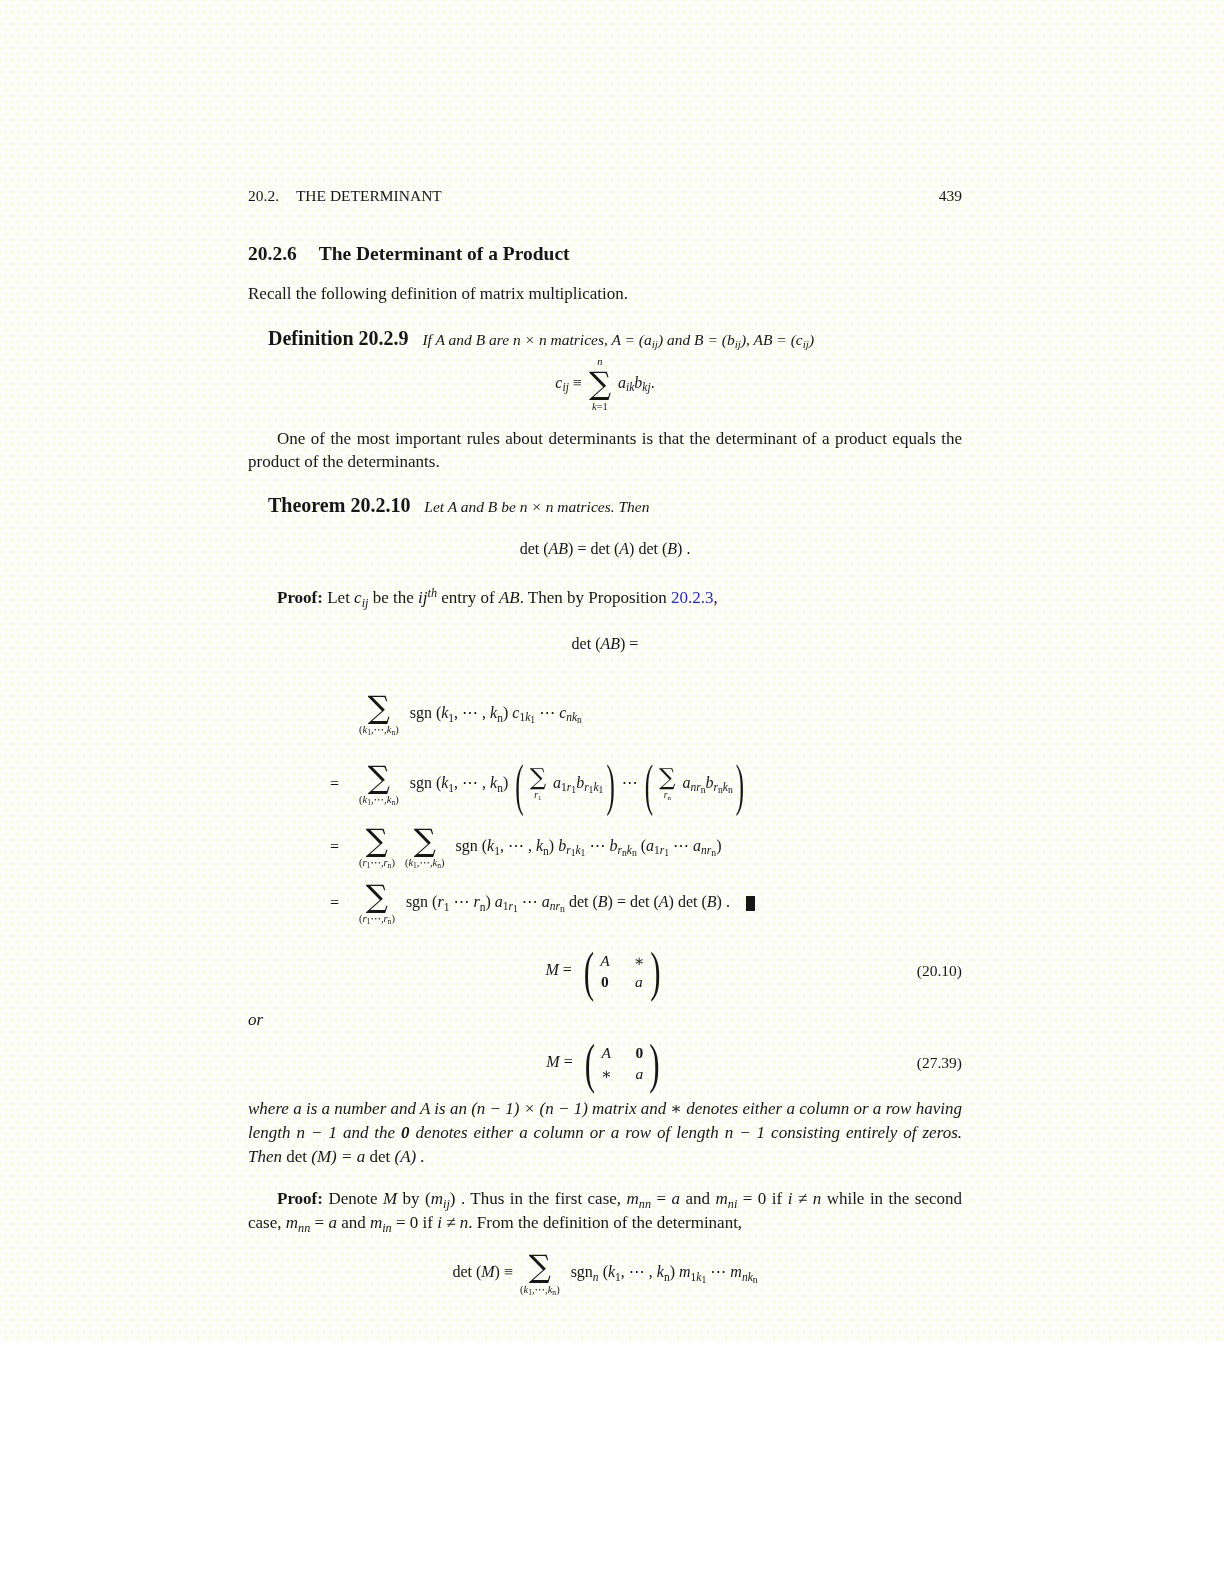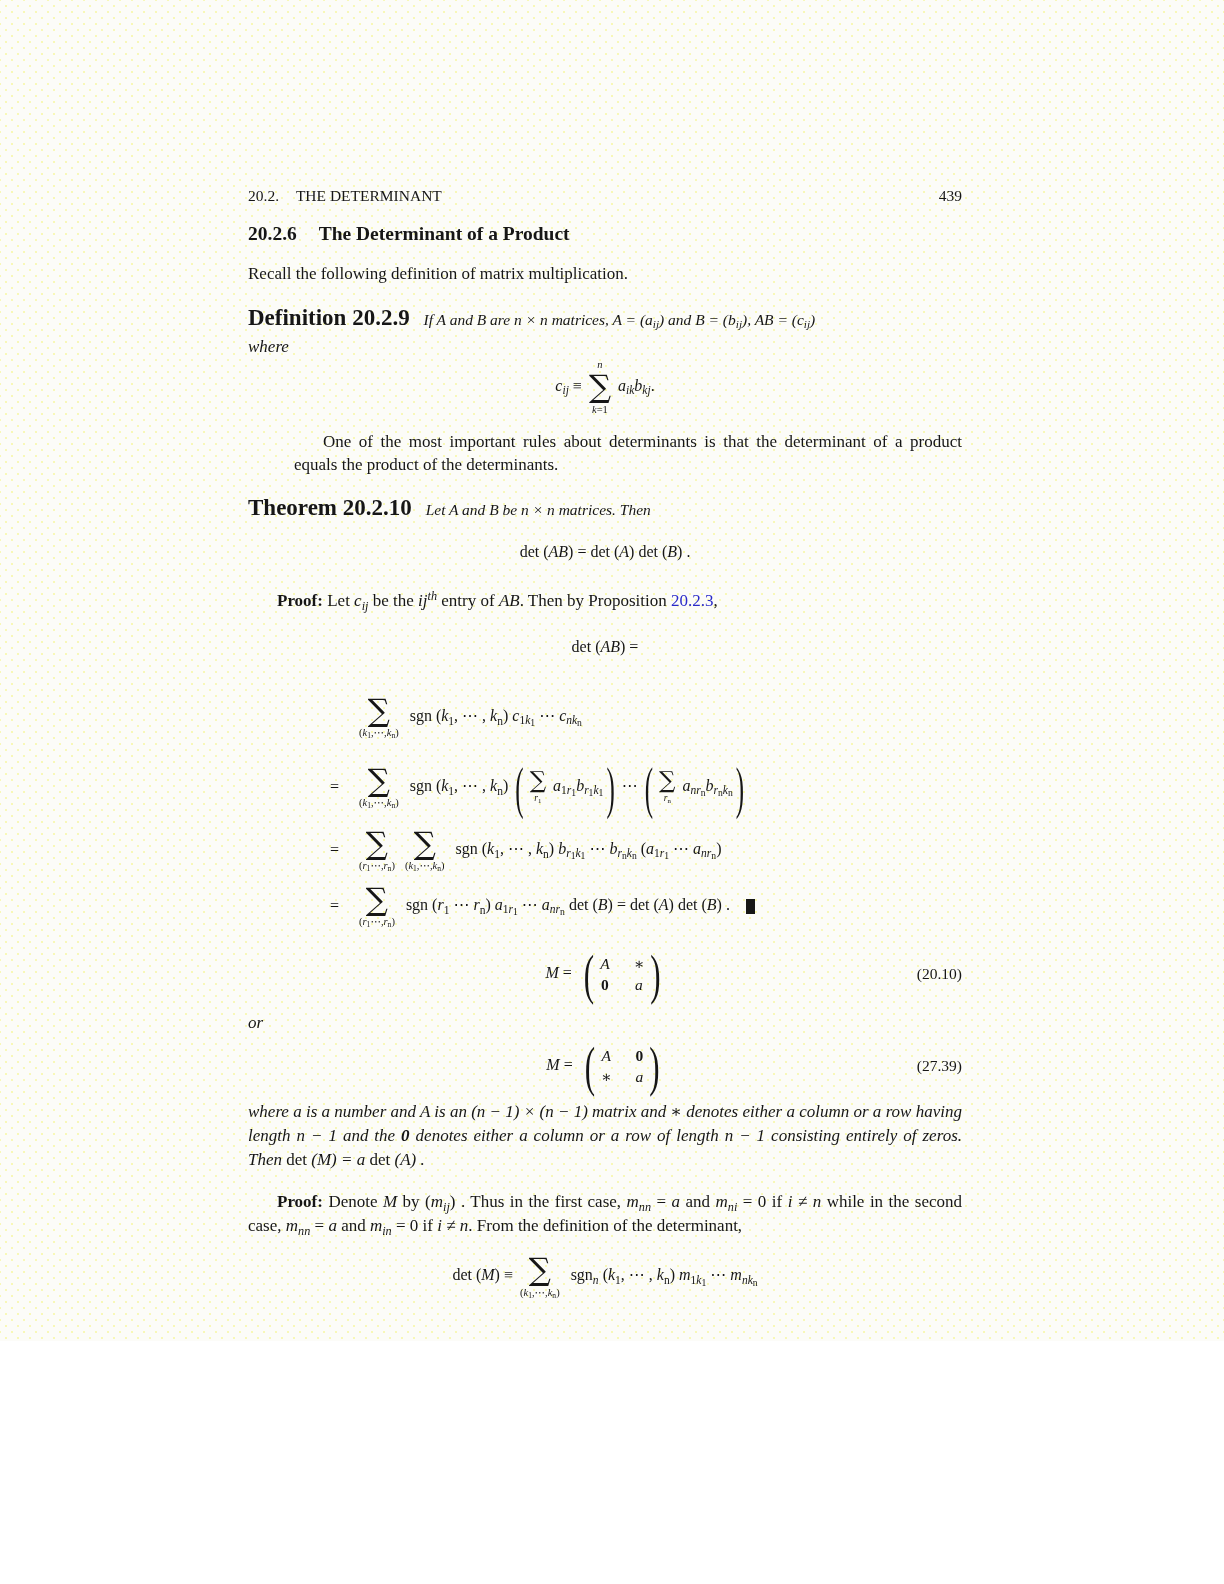--- a/index.html
+++ b/index.html
@@ -33,51 +33,52 @@
     line-height:20px;
   }
   .rh-title{margin-left:13px;}
   
   .h2{
     font-weight:bold;
     font-size:19.5px;
     line-height:23px;
   }
   .h2 .h2t{margin-left:17px;}
-  .h2.s226{margin-top:16px;}
+  .h2.s226{margin-top:36px;}
   .h2.s227{margin-top:16px;}
   
   .para{
     margin:0;
     font-size:17px;
     line-height:23px;
     text-align:justify;
   }
   .indent{text-indent:29px;}
   .it{font-style:italic;}
   .rm{font-style:normal;}
   .recall{margin-top:17px;}
-  .prodrule{margin-top:14px;margin-left:46px;}
+  .prodrule{margin-top:14px;}
   .proof1{margin-top:26px;}
   .lemmabody{margin-top:4px; line-height:24px;}
   .proof2{margin-top:18px; line-height:24px;}
   
   .labelpara{
     margin:0;
     font-size:15.5px;
     line-height:30px;
     white-space:nowrap;
   }
   .defpara{margin-top:18px;}
   .thmpara{margin-top:17px;}
   .lempara{margin-top:18px;}
   .biglabel{
     font-weight:bold;
-    font-size:23px;
+    font-size:20px;
     margin-right:10px;
+    margin-left:20px;
   }
   .wherepara{margin-top:0;}
   
   .ceq{
     text-align:center;
     font-size:16px;
     white-space:nowrap;
   }
   .defeq{margin-top:0; min-height:58px; display:flex; align-items:center; justify-content:center;}
   .thmeq{margin-top:16px; line-height:22px;}
@@ -211,21 +212,20 @@
       <span>20.2.6</span>
       <span class="h2t">The Determinant of a Product</span>
     </div>
 
     <p class="para recall">Recall the following definition of matrix multiplication.</p>
 
     <p class="labelpara defpara">
       <span class="biglabel">Definition 20.2.9</span>
       <span class="it">If A and B are n × n matrices, A = (a<sub>ij</sub>) and B = (b<sub>ij</sub>), AB = (c<sub>ij</sub>)</span>
     </p>
-    <p class="para it wherepara">where</p>
 
     <div class="ceq defeq">
       <span><i>c</i><sub><i>ij</i></sub> ≡ <span class="bigop">
             <span class="lim"><i>n</i></span>
             <span class="sigma">∑</span>
             <span class="lim"><i>k</i>=1</span>
           </span><i>a</i><sub><i>ik</i></sub><i>b</i><sub><i>kj</i></sub>.</span>
     </div>
 
     <p class="para indent prodrule">One of the most important rules about determinants is that the determinant of a product equals the product of the determinants.</p>

